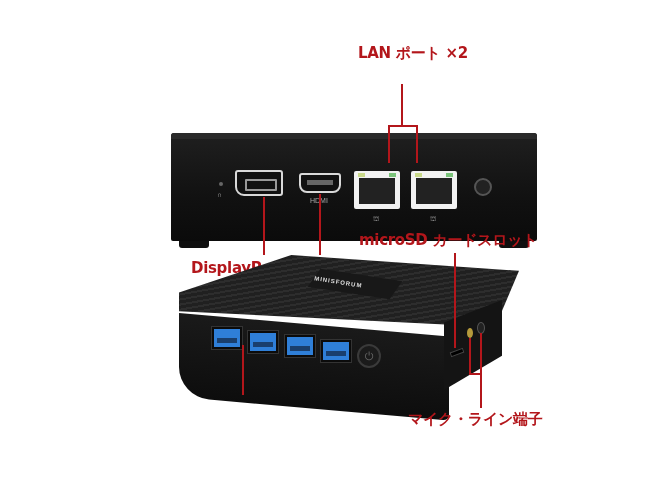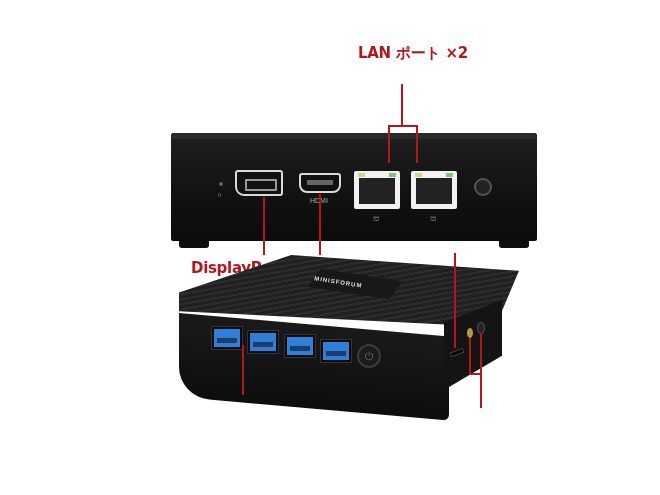--- a/index.html
+++ b/index.html
@@ -97,20 +97,22 @@
   <div class="usb" style="left:188px;top:327px"></div>
   <div class="usb" style="left:224px;top:331px"></div>
   <div class="usb" style="left:261px;top:335px"></div>
   <div class="usb" style="left:297px;top:340px"></div>
   <div class="power-btn">⏻</div>
 
   <div class="sd-slot"></div>
   <div class="jack-gold"></div>
   <div class="jack-black"></div>
 
+  <div class="label" style="left:335px;top:231px">microSD カードスロット</div>
   <div class="line" style="left:430px;top:253px;width:2px;height:95px"></div>
 
   <div class="line" style="left:218px;top:345px;width:2px;height:50px"></div>
 
   <div class="line" style="left:445px;top:338px;width:2px;height:36px"></div>
   <div class="line" style="left:445px;top:373px;width:13px;height:2px"></div>
   <div class="line" style="left:456px;top:333px;width:2px;height:75px"></div>
+  <div class="label" style="left:384px;top:410px">マイク・ライン端子</div>
 </div>
 
 </body></html>

